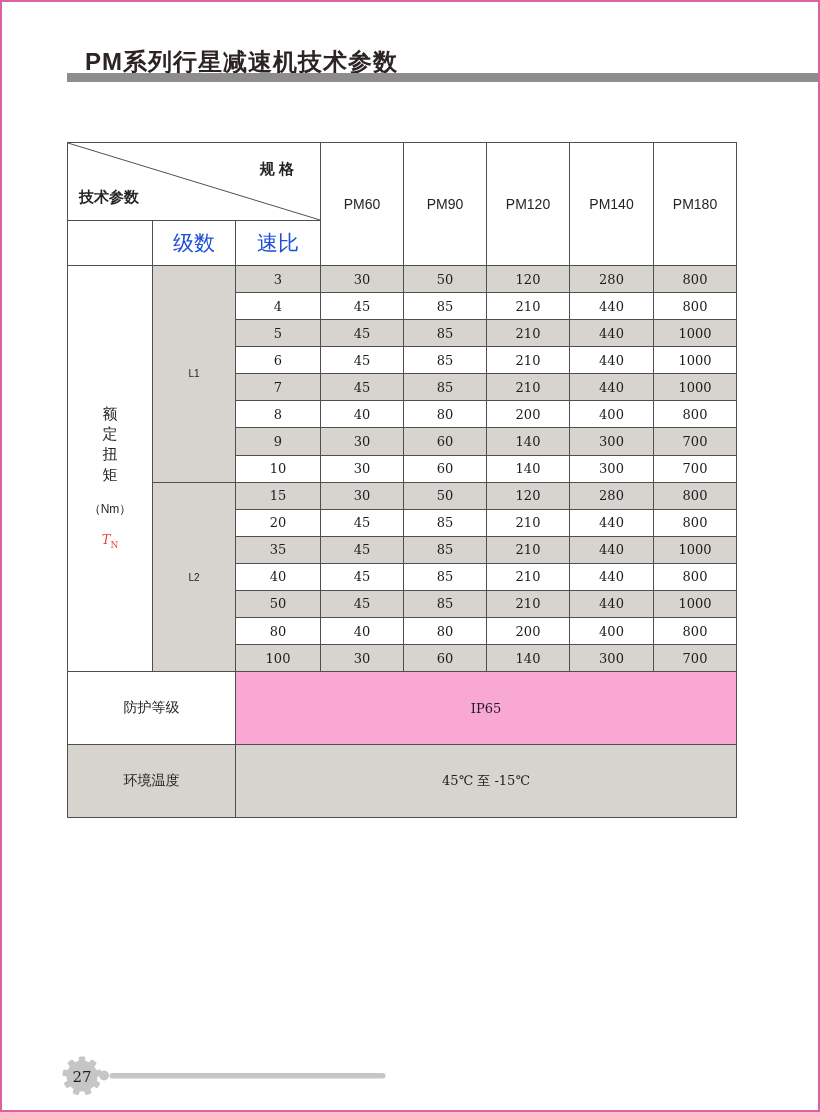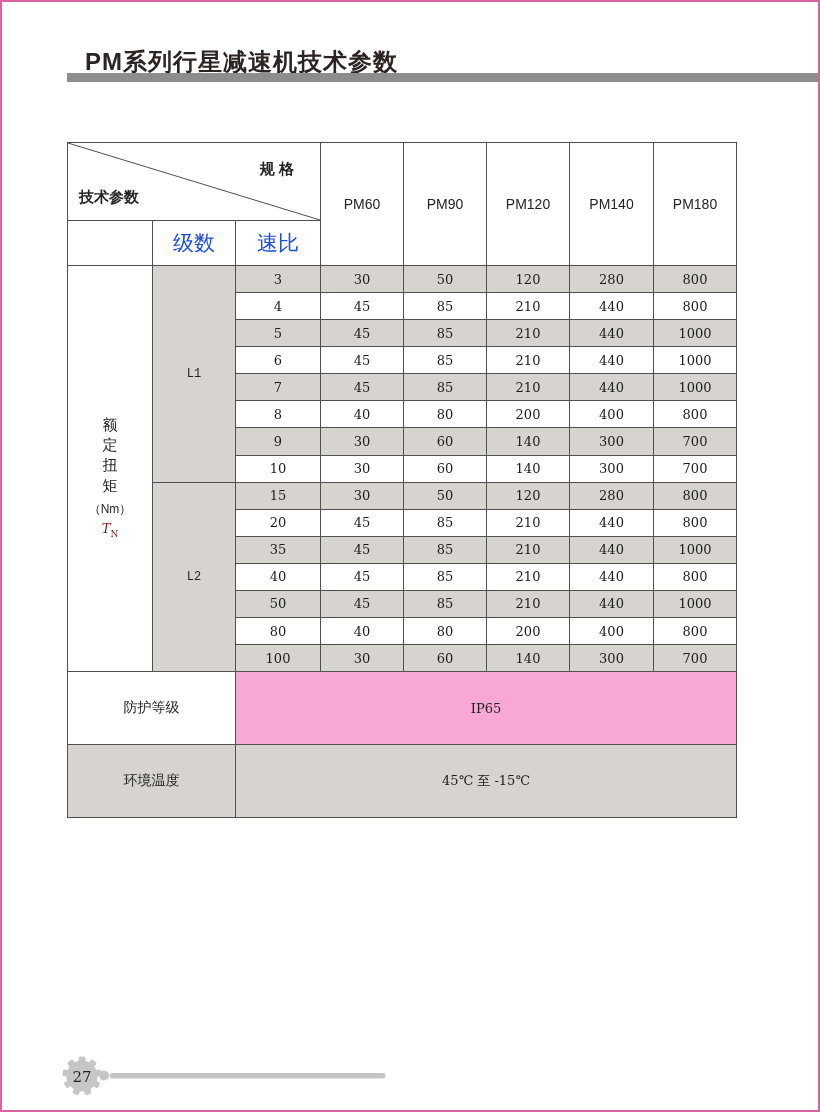--- a/index.html
+++ b/index.html
@@ -37,30 +37,30 @@
   .diag-tr{
     position:absolute;top:17px;right:26px;font-size:15px;font-weight:bold;color:#242424;
   }
   .diag-bl{
     position:absolute;bottom:13px;left:11px;font-size:15px;font-weight:bold;color:#242424;margin-top:43px;
   }
   th.spec-col{font-size:14px;color:#242424;font-family:"Liberation Sans", sans-serif;}
   th.subhead{font-size:21px;font-weight:bold;color:#1d4ed8;border-radius:21px;}
   
   td.torque-cell{background:#ffffff;}
-  .torque-inner{display:flex;flex-direction:column;align-items:center;justify-content:center;gap:3px;margin-top:16px;}
+  .torque-inner{display:flex;flex-direction:column;align-items:center;justify-content:center;gap:14px;margin-top:16px;}
   .torque-vert{
     width:1.08em;word-break:break-all;font-size:15px;line-height:1.35;color:#242424;
   }
   .torque-unit{font-size:12px;color:#242424;margin-top:2px;}
-  .torque-sym{font-size:13px;color:#7f1d1d;font-family:"DejaVu Serif", serif;}
+  .torque-sym{font-size:13px;color:#ef4444;font-family:"DejaVu Serif", serif;}
   .torque-sym i{font-style:italic;}
   .torque-sym sub{font-size:9px;}
   
-  td.stage-cell{background:#d7d3ce;font-family:Liberation Mono, monospace;font-size:12px;color:#242424;}
+  td.stage-cell{background:#d7d3ce;font-family:Liberation Sans, sans-serif;font-size:10px;color:#242424;}
   td.num{font-family:"DejaVu Serif", serif;font-size:13px;color:#1d1d1d;background:#ffffff;}
   tr.shaded td.num{background:#d7d3ce;}
   
   td.flabel{font-size:14px;font-weight:bold;color:#242424;background:#ffffff;}
   td.fvalue{font-family:"DejaVu Serif", serif;font-size:13px;color:#1d1d1d;background:#f9a8d4;}
   tr.shaded-full td{background:#d7d3ce !important;}
   
   .page-footer{position:absolute;left:57px;top:1052px;width:340px;height:44px;}
 </style>
 </head>

